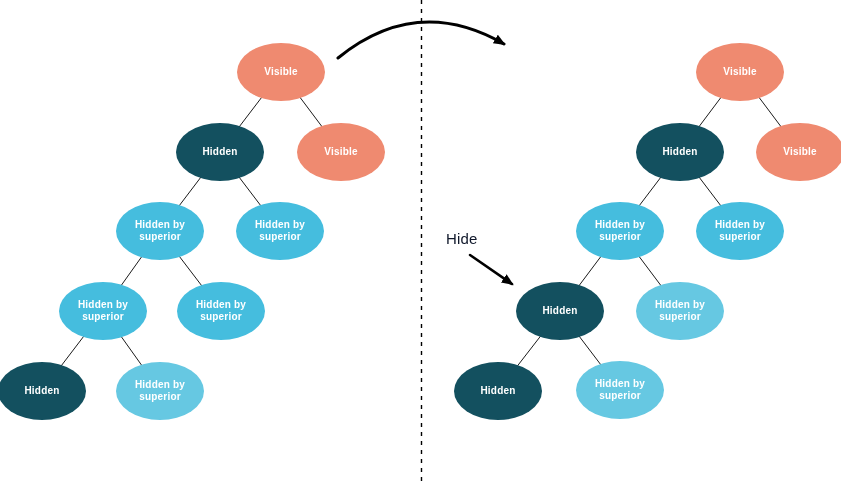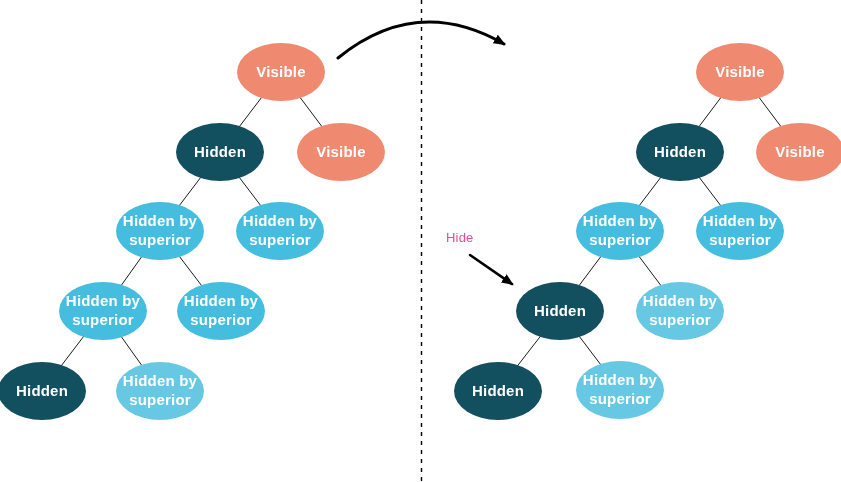--- a/index.html
+++ b/index.html
@@ -11,31 +11,31 @@
     font-family:"Liberation Sans","DejaVu Sans",sans-serif;
   }
   .edges{position:absolute;left:0;top:0;z-index:1;}
   .node{
     position:absolute;z-index:2;
     width:88px;height:58px;
     border-radius:50%;
     display:flex;align-items:center;justify-content:center;
     text-align:center;
     color:#ffffff;
-    font-size:15px;font-weight:600;letter-spacing:.2px;line-height:1.25;
+    font-size:10px;font-weight:600;letter-spacing:.2px;line-height:1.25;
     padding:0 3px;box-sizing:border-box;
   }
   .node[data-state="visible"]{background:var(--color-visible);}
   .node[data-state="hidden"]{background:var(--color-hidden);}
   .node[data-state="hidden-by-superior"]{background:var(--color-hidden-by-superior);}
   .node[data-state="hidden-by-superior-light"]{background:var(--color-hidden-by-superior-light);}
   .hide-label{
     position:absolute;z-index:3;
     left:446px;top:230px;
-    font-size:13px;color:#ec4899;font-weight:400;letter-spacing:.2px;
+    font-size:15px;color:#0f172a;font-weight:400;letter-spacing:.2px;
   }
 </style>
 </head>
 <body>
 
 <div class="canvas">
 
   <svg class="edges" width="841" height="482" viewBox="0 0 841 482">
     <defs>
       <marker id="arrowhead" markerUnits="userSpaceOnUse" markerWidth="14" markerHeight="12" refX="10" refY="5" orient="auto">

